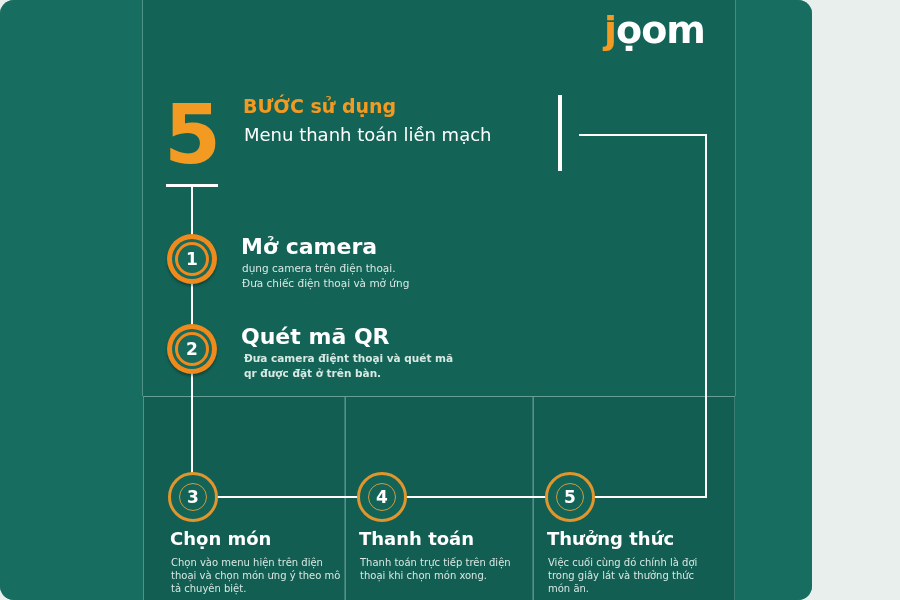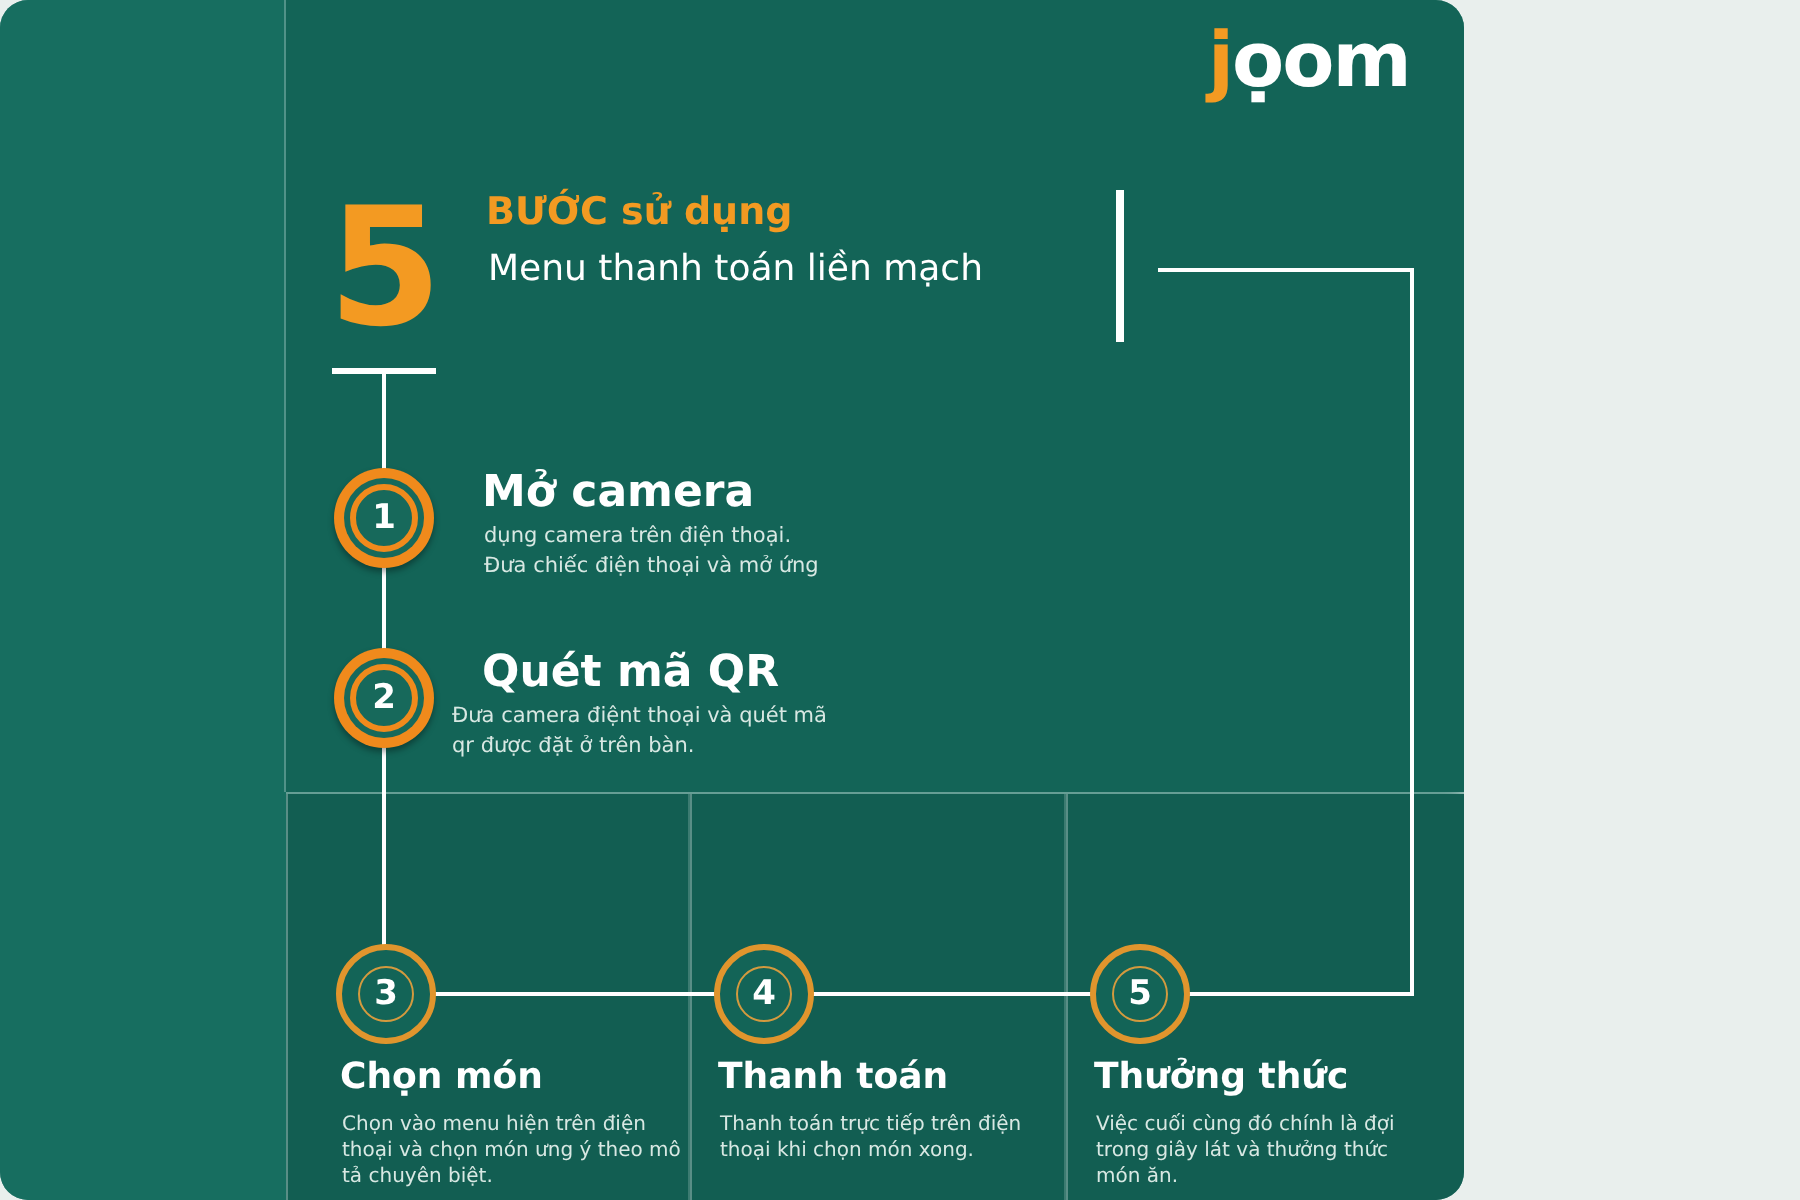--- a/index.html
+++ b/index.html
@@ -1,18 +1,18 @@
 <!DOCTYPE html>
 <html><head>
 <meta charset="utf-8">
 <style>
   * { box-sizing: border-box; margin: 0; padding: 0; }
   html, body { width: 900px; height: 600px; overflow: hidden; background: #e9efed; }
   .canvas {
-    position: relative; width: 732px; height: 600px;
+    position: relative; width: 812px; height: 600px;
     background: #156a5c;
     border-radius: 14px;
     overflow: hidden;
     font-family: "DejaVu Sans", "Liberation Sans", sans-serif;
     box-shadow: inset 0 0 10px rgba(255,255,255,0.6);
   }
   .side-left, .side-right {
     position: absolute; top: 0; height: 600px;
     background: #176e60;
   }
@@ -119,21 +119,21 @@
   <div class="step-desc" style="left:242px;top:261px;">
     <div>dụng camera trên điện thoại.</div>
     <div>Đưa chiếc điện thoại và mở ứng</div>
   </div>
 
   <div class="step-circle" style="left:167px;top:324px;">
     <div class="inner"></div>
       <div class="num">2</div>
   </div>
   <div class="step-title" style="left:241px;top:324px;">Quét mã QR</div>
-  <div class="step-desc" style="left:226px;top:351px;">
+  <div class="step-desc" style="left:244px;top:351px;font-weight:bold;">
     <div>Đưa camera điệnt thoại và quét mã</div>
     <div>qr được đặt ở trên bàn.</div>
   </div>
 
   <div class="step-ring" style="left:168px;top:472px;">
     <div class="inner"></div>
       <div class="num">3</div>
   </div>
   <div class="step-title lg" style="left:170px;top:528px;">Chọn món</div>
   <div class="step-desc sm" style="left:171px;top:556px;">

